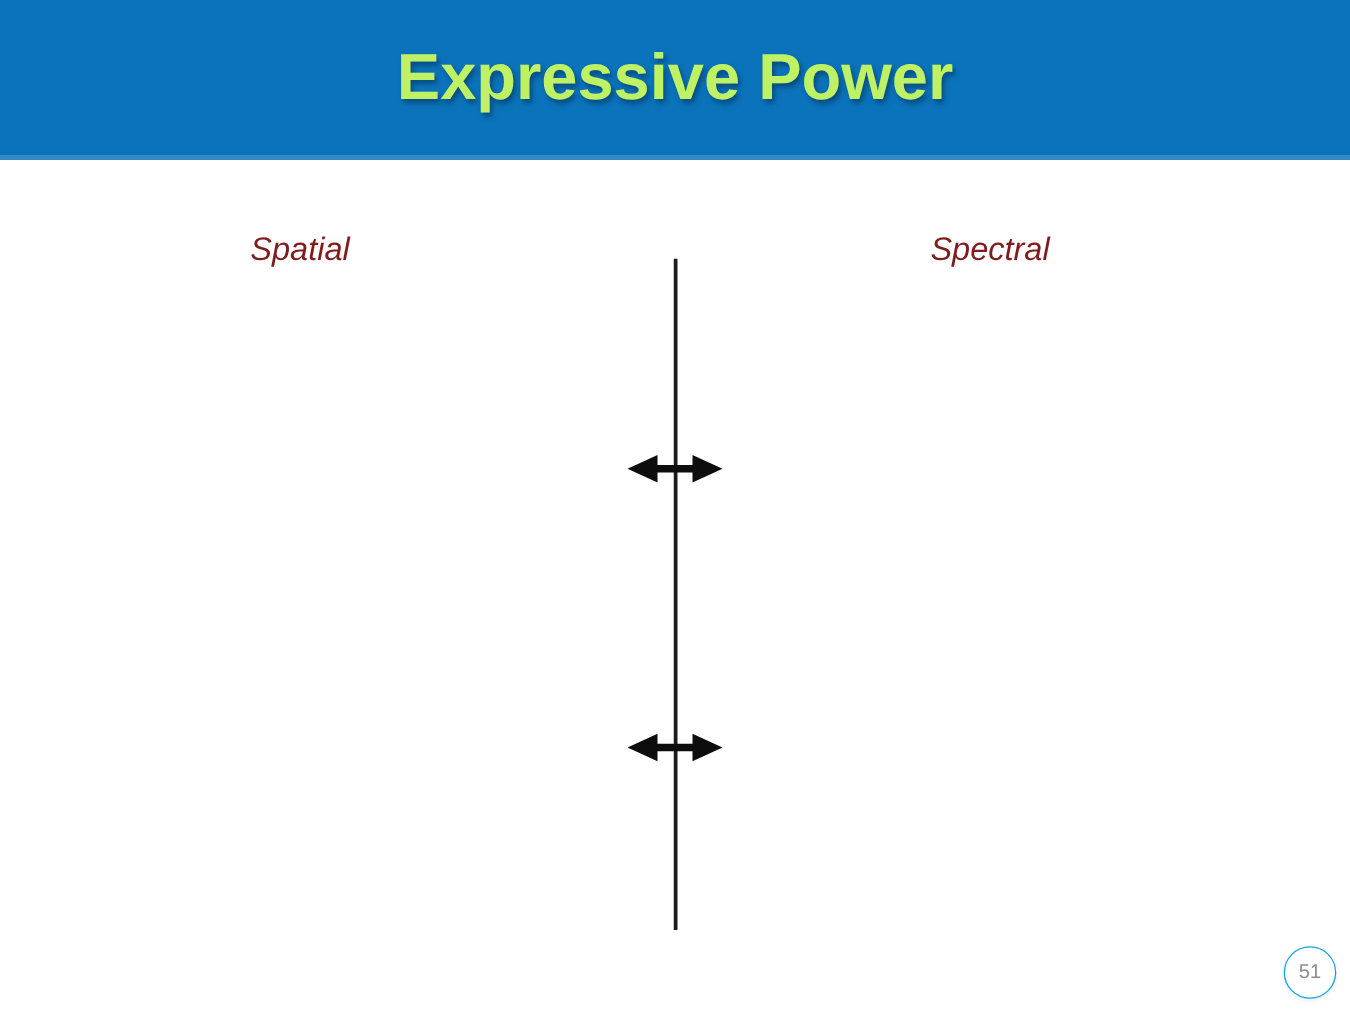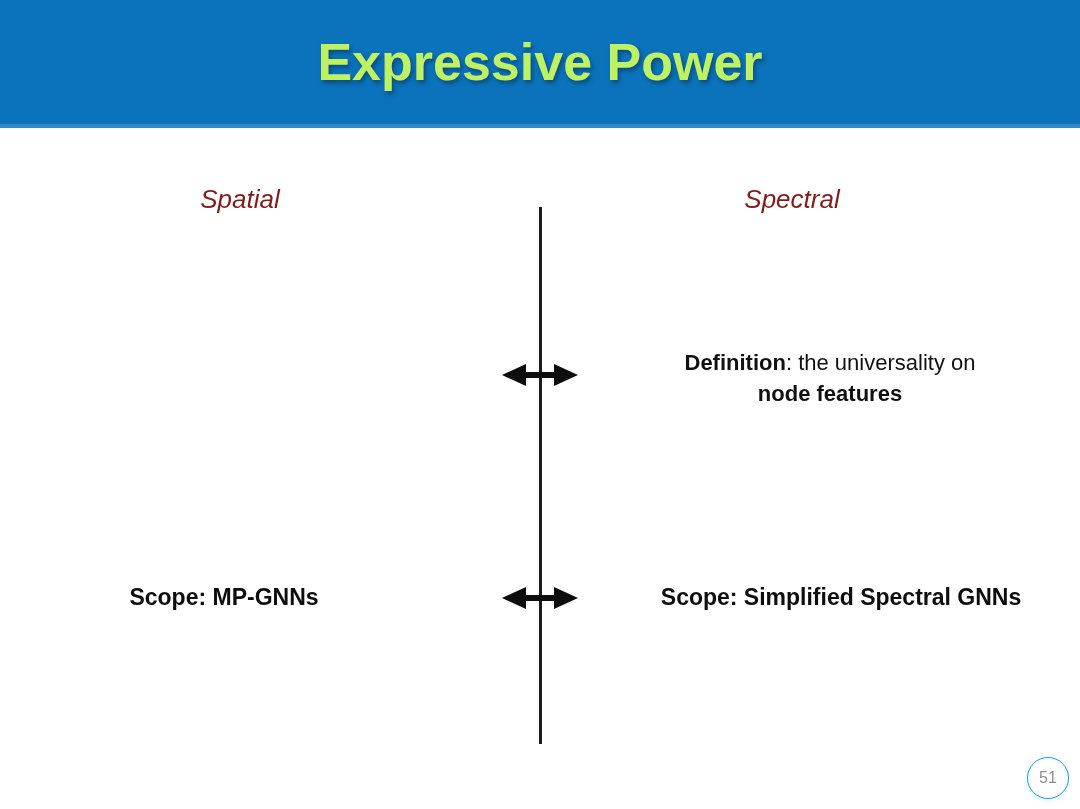--- a/index.html
+++ b/index.html
@@ -123,39 +123,36 @@
     <h1>Expressive Power</h1>
   </header>
 
   <div class="col-heading left">Spatial</div>
 
   <div class="col-heading right">Spectral</div>
 
   <div class="divider"></div>
 
 
-  <p class="definition right-def"><b>Definition</b><span>: the universality on </span><b>node features</b></p>
 
   <div class="arrow row1">
     <svg viewBox="0 0 78 26" xmlns="http://www.w3.org/2000/svg" aria-hidden="true">
       <rect x="19" y="10" width="40" height="6" fill="#0d0d0d"></rect>
       <polygon points="1,13 25,2 25,24" fill="#0d0d0d"></polygon>
       <polygon points="77,13 53,2 53,24" fill="#0d0d0d"></polygon>
     </svg>
   </div>
 
   <div class="arrow row2">
     <svg viewBox="0 0 78 26" xmlns="http://www.w3.org/2000/svg" aria-hidden="true">
       <rect x="19" y="10" width="40" height="6" fill="#0d0d0d"></rect>
       <polygon points="1,13 25,2 25,24" fill="#0d0d0d"></polygon>
       <polygon points="77,13 53,2 53,24" fill="#0d0d0d"></polygon>
     </svg>
   </div>
 
-  <p class="scope left-scope">Scope: MP-GNNs</p>
 
-  <p class="scope right-scope">Scope: Simplified Spectral GNNs</p>
 
   <div class="page-badge">
     <span>51</span>
   </div>
 
 </div>
 
 </body></html>

